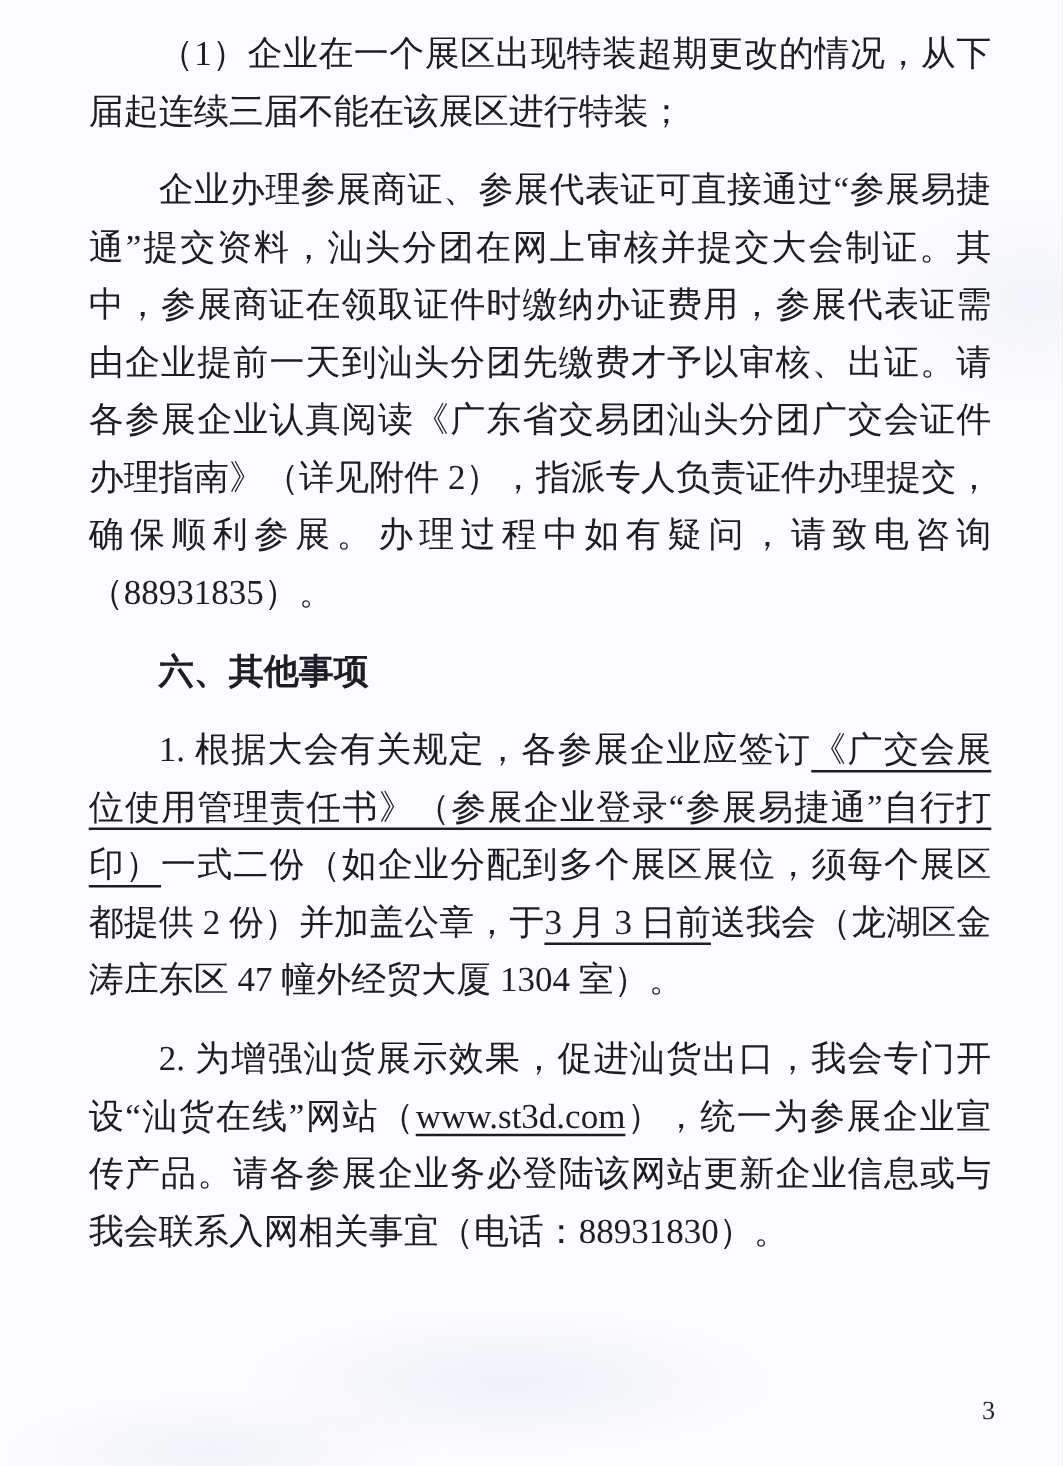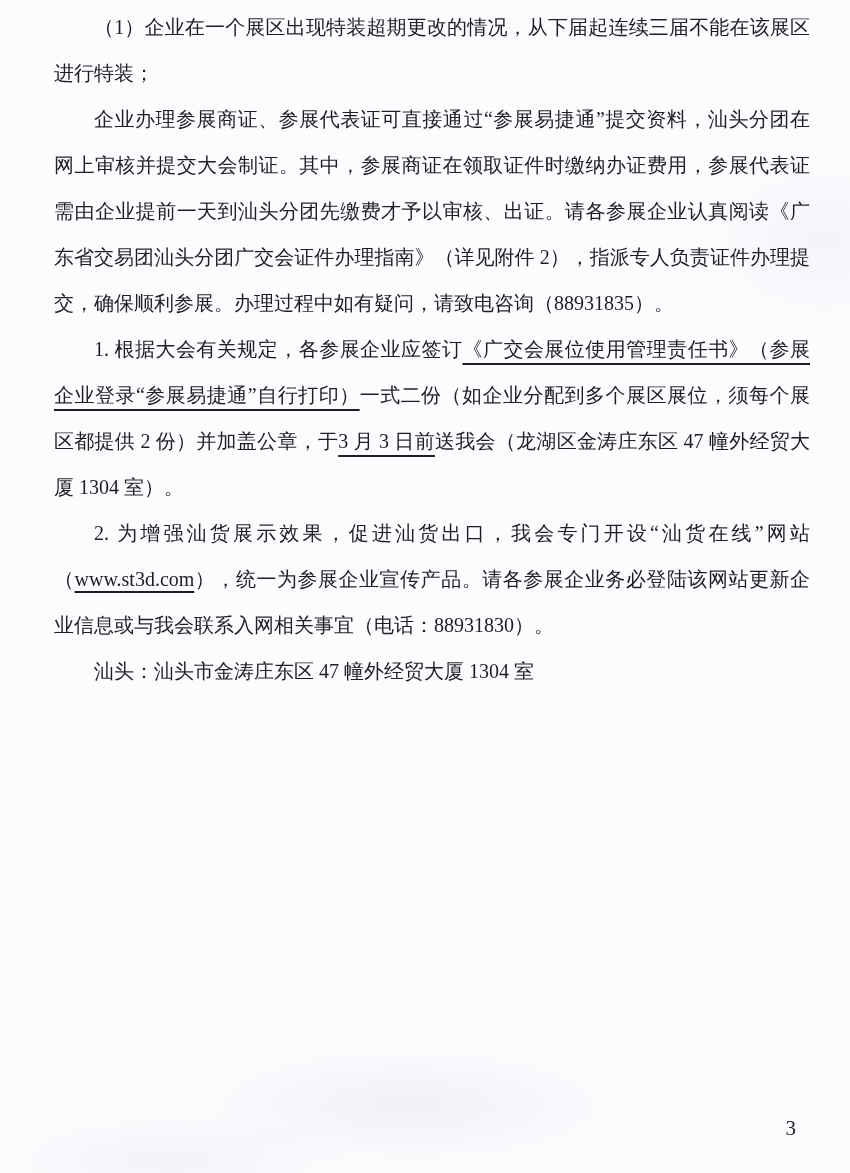--- a/index.html
+++ b/index.html
@@ -17,22 +17,22 @@
     background:
       radial-gradient(ellipse 320px 90px at 48% 1105px, rgba(188,198,222,0.20), transparent 70%),
       radial-gradient(ellipse 180px 130px at 97% 240px, rgba(188,198,222,0.14), transparent 70%),
       radial-gradient(ellipse 260px 70px at 20% 1160px, rgba(188,198,222,0.16), transparent 70%),
       #fcfcfe;
     color: #1d1d26;
     font-family: "Liberation Serif", "DejaVu Serif", serif;
     overflow: hidden;
   }
   .para {
-    margin: 0;
-    font-size: 20px;
+    margin: 17px;
+    font-size: 28px;
     line-height: 46px;
     text-align: justify;
     text-indent: 2em;
   }
   .heading {
     font-weight: bold;
   }
   .bu {
     font-weight: normal;
     text-decoration: underline;
@@ -57,23 +57,23 @@
 <body>
 
 <div class="page">
 
   <p class="para">（1）企业在一个展区出现特装超期更改的情况，从下届起连续三届不能在该展区进行特装；</p>
 
 
 
   <p class="para">企业办理参展商证、参展代表证可直接通过“参展易捷通”提交资料，汕头分团在网上审核并提交大会制证。其中，参展商证在领取证件时缴纳办证费用，参展代表证需由企业提前一天到汕头分团先缴费才予以审核、出证。请各参展企业认真阅读《广东省交易团汕头分团广交会证件办理指南》（详见附件 2），指派专人负责证件办理提交，确保顺利参展。办理过程中如有疑问，请致电咨询（88931835）。</p>
 
+  <p class="para heading">六、其他事项</p>
 
   <p class="para"><span>1. 根据大会有关规定，各参展企业应签订</span><span class="bu">《广交会展位使用管理责任书》（参展企业登录“参展易捷通”自行打印）</span><span>一式二份（如企业分配到多个展区展位，须每个展区都提供 2 份）并加盖公章，于</span><span class="bu">3 月 3 日前</span><span>送我会（龙湖区金涛庄东区 47 幢外经贸大厦 1304 室）。</span></p>
 
   <p class="para"><span>2. 为增强汕货展示效果，促进汕货出口，我会专门开设“汕货在线”网站（</span><span class="u">www.st3d.com</span><span>），统一为参展企业宣传产品。请各参展企业务必登陆该网站更新企业信息或与我会联系入网相关事宜（电话：88931830）。</span></p>
 
 
-  <p class="para">汕头：汕头市金涛庄东区 47 幢外经贸大厦 1304 室</p>
 
   <div class="page-number">3</div>
 
 </div>
 
 </body></html>

